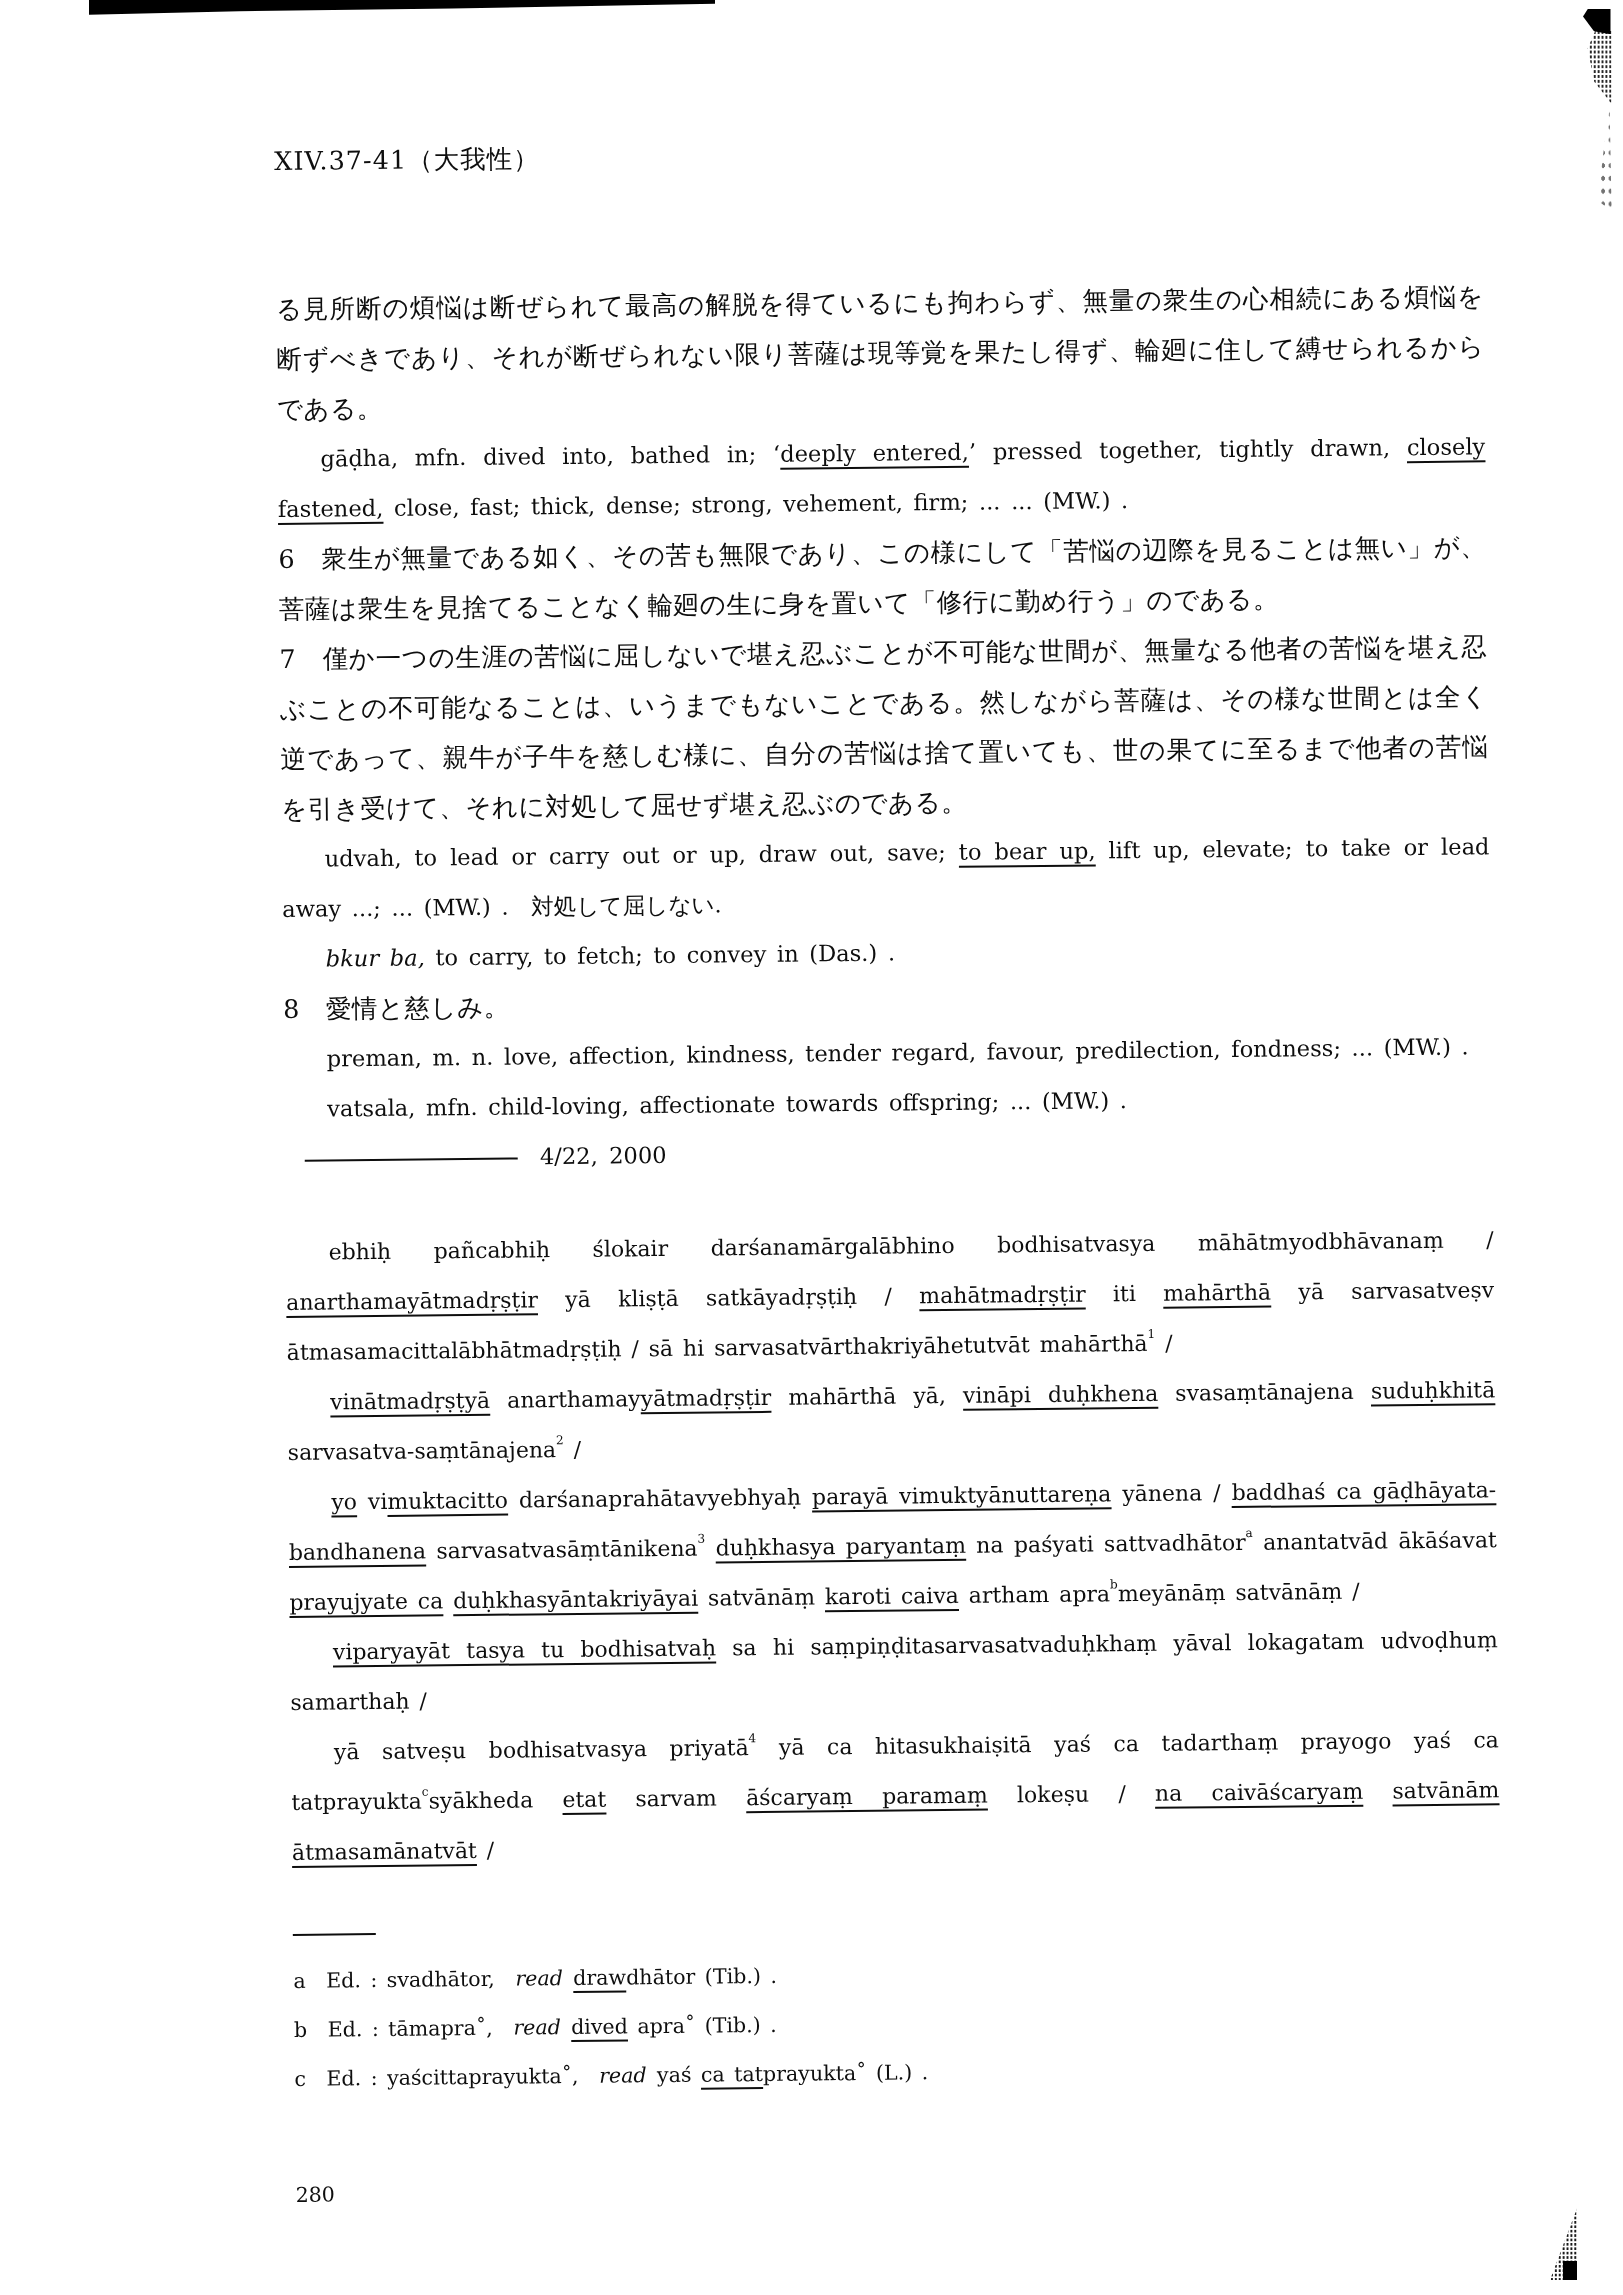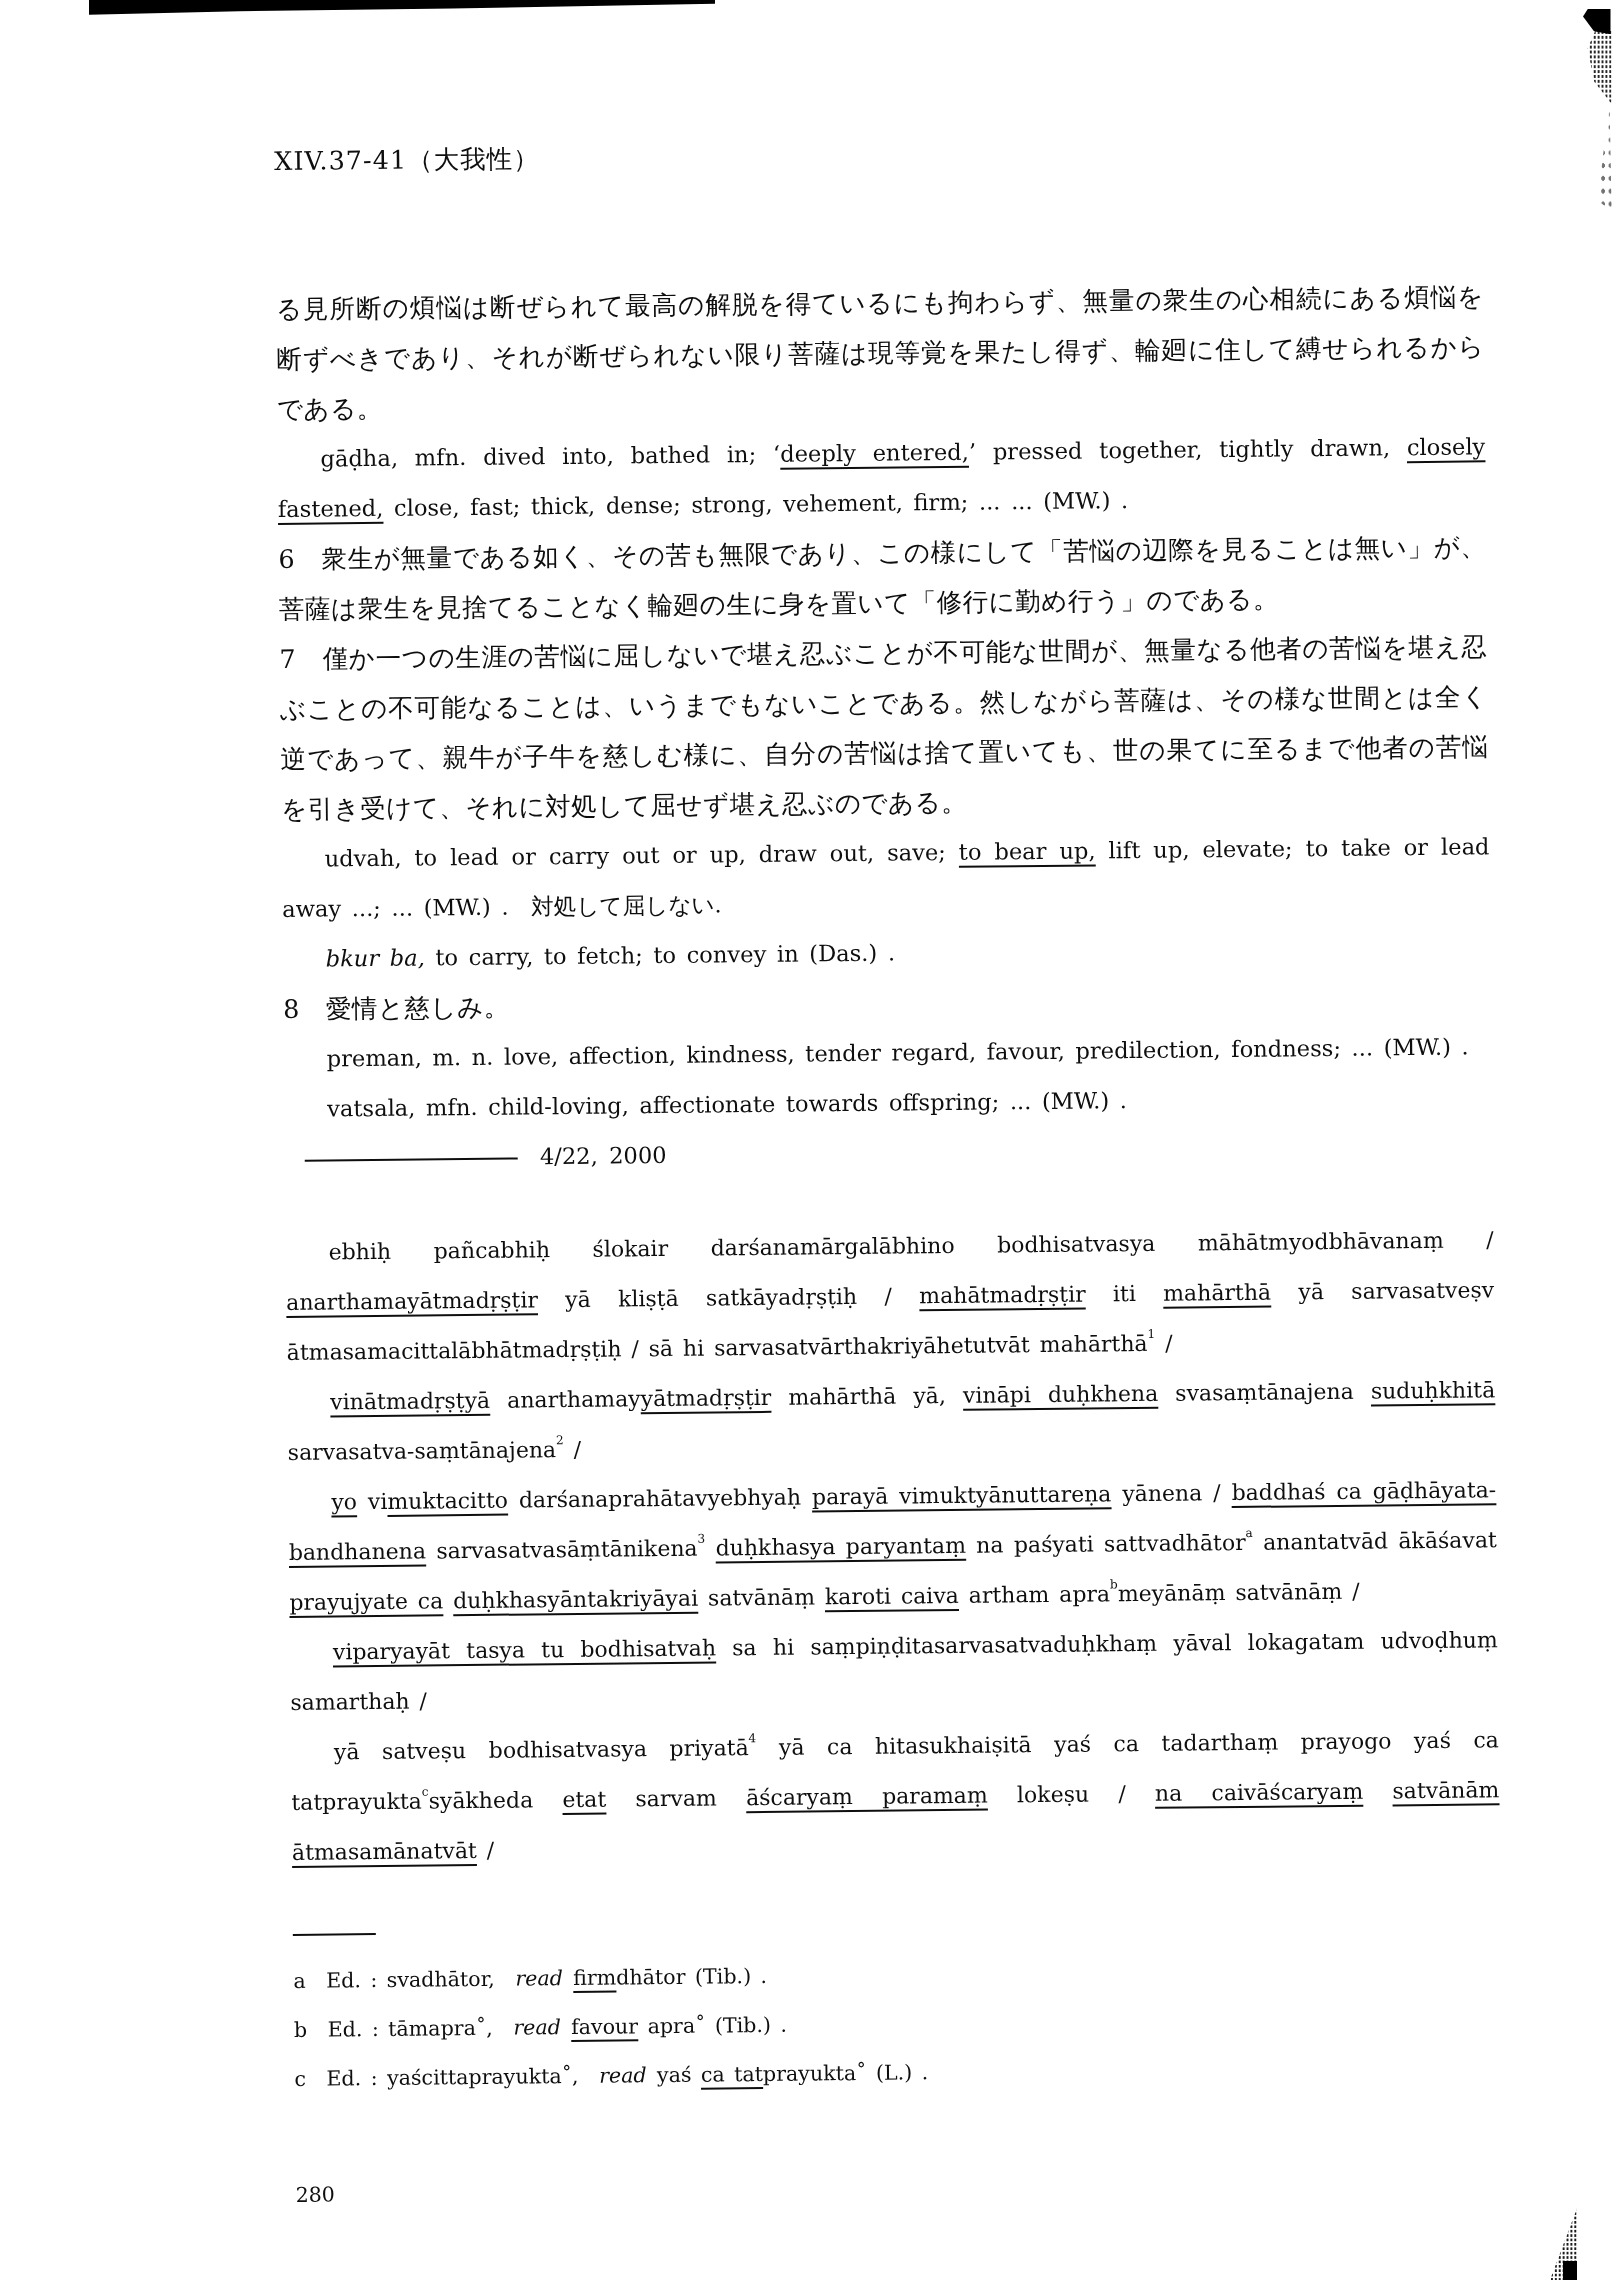--- a/index.html
+++ b/index.html
@@ -108,19 +108,19 @@
       <p class="blk jp"><span>8　愛情と慈しみ。</span></p>
       <p class="blk en indent"><span>preman, m. n. love, affection, kindness, tender regard, favour, predilection, fondness; ... (MW.) .</span></p>
       <p class="blk en indent"><span>vatsala, mfn. child-loving, affectionate towards offspring; ... (MW.) .</span></p>
       <p class="blk dateline"><span class="rule" style="width: 213px;"></span><span> 4/22, 2000</span></p>
       <p class="blk sa indent gap-sanskrit"><span>ebhiḥ pañcabhiḥ ślokair darśanamārgalābhino bodhisatvasya māhātmyodbhāvanaṃ / </span><span class="u">anarthamayātmadṛṣṭir</span><span> yā kliṣṭā satkāyadṛṣṭiḥ / </span><span class="u">mahātmadṛṣṭir</span><span> iti </span><span class="u">mahārthā</span><span> yā sarvasatveṣv ātmasamacittalābhātmadṛṣṭiḥ / sā hi sarvasatvārthakriyāhetutvāt mahārthā</span><sup>1</sup><span> /</span></p>
       <p class="blk sa indent"><span class="u">vinātmadṛṣṭyā</span><span> anarthamay</span><span class="u">yātmadṛṣṭir</span><span> mahārthā yā, </span><span class="u">vināpi duḥkhena</span><span> svasaṃtānajena </span><span class="u">suduḥkhitā</span><span> sarvasatva-saṃtānajena</span><sup>2</sup><span> /</span></p>
       <p class="blk sa indent"><span class="u">yo</span><span> vi</span><span class="u">muktacitto</span><span> darśanaprahātavyebhyaḥ </span><span class="u">parayā vimuktyānuttareṇa</span><span> yānena / </span><span class="u">baddhaś ca gāḍhāyata-bandhanena</span><span> sarvasatvasāṃtānikena</span><sup>3</sup><span> </span><span class="u">duḥkhasya paryantaṃ</span><span> na paśyati sattvadhātor</span><sup>a</sup><span> anantatvād ākāśavat </span><span class="u">prayujyate ca</span><span> </span><span class="u">duḥkhasyāntakriyāyai</span><span> satvānāṃ </span><span class="u">karoti caiva</span><span> artham apra</span><sup>b</sup><span>meyānāṃ satvānāṃ /</span></p>
       <p class="blk sa indent"><span class="u">viparyayāt tasya tu bodhisatvaḥ</span><span> sa hi saṃpiṇḍitasarvasatvaduḥkhaṃ yāval lokagatam udvoḍhuṃ samarthaḥ /</span></p>
       <p class="blk sa indent"><span>yā satveṣu bodhisatvasya priyatā</span><sup>4</sup><span> yā ca hitasukhaiṣitā yaś ca tadarthaṃ prayogo yaś ca tatprayukta</span><sup>c</sup><span>syākheda </span><span class="u">etat</span><span> sarvam </span><span class="u">āścaryaṃ paramaṃ</span><span> lokeṣu / </span><span class="u">na caivāścaryaṃ</span><span> </span><span class="u">satvānām</span><span> </span><span class="u">ātmasamānatvāt</span><span> /</span></p>
       <p class="blk divider"><span class="rule" style="width: 83px;"></span></p>
-      <p class="blk fn"><span>a Ed. : svadhātor, </span><span class="i">read</span><span> </span><span class="u">firm</span><span>dhātor (Tib.) .</span></p>
-      <p class="blk fn"><span>b Ed. : tāmapra˚, </span><span class="i">read</span><span> </span><span class="u">favour</span><span> apra˚ (Tib.) .</span></p>
+      <p class="blk fn"><span>a Ed. : svadhātor, </span><span class="i">read</span><span> </span><span class="u">draw</span><span>dhātor (Tib.) .</span></p>
+      <p class="blk fn"><span>b Ed. : tāmapra˚, </span><span class="i">read</span><span> </span><span class="u">dived</span><span> apra˚ (Tib.) .</span></p>
       <p class="blk fn"><span>c Ed. : yaścittaprayukta˚, </span><span class="i">read</span><span> yaś </span><span class="u">ca tat</span><span>prayukta˚ (L.) .</span></p>
     </div>
   <div class="page-number">280</div>
 </div>
 
 
 </body></html>

